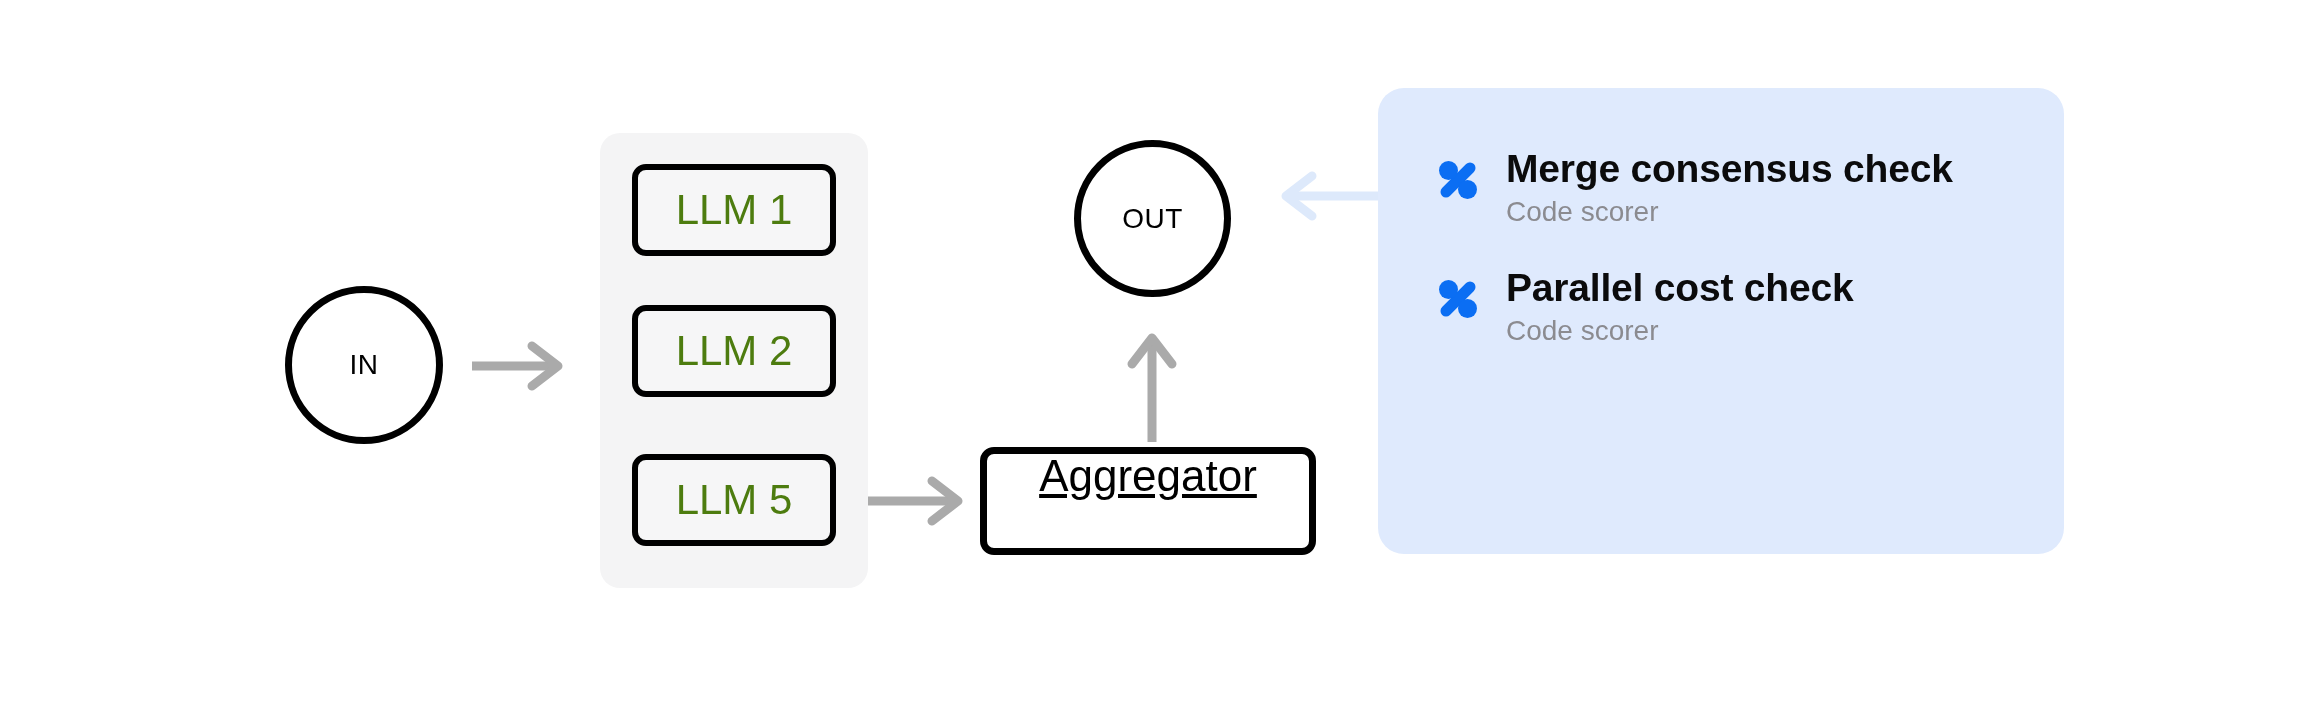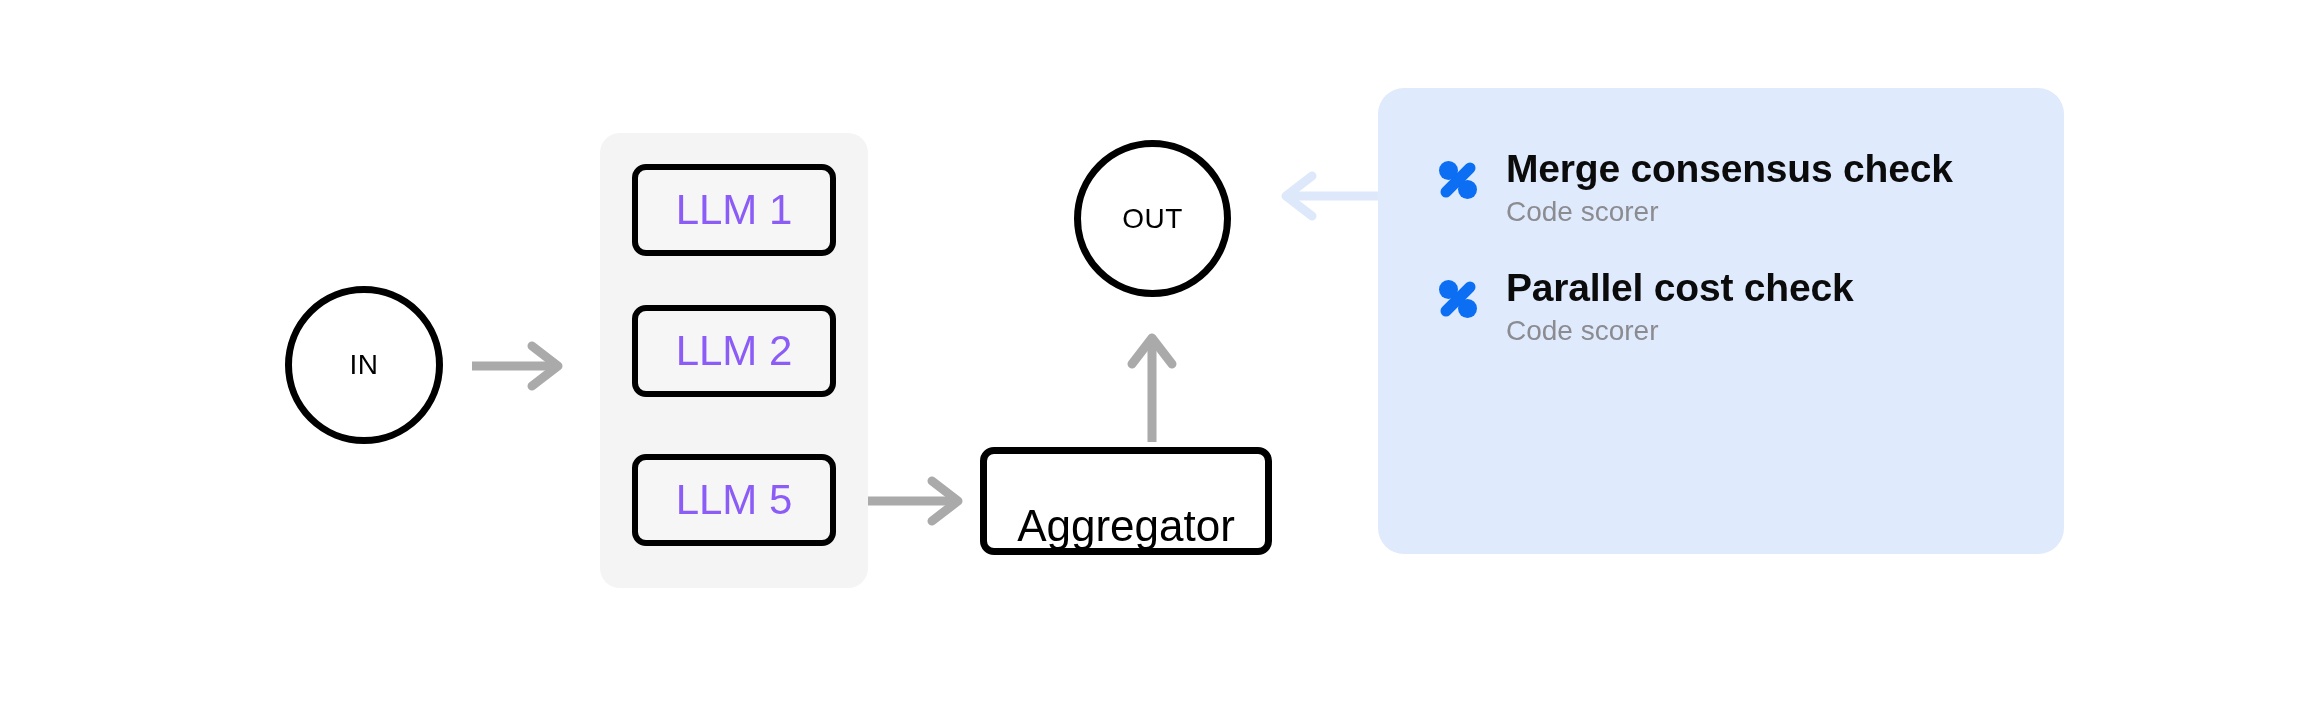--- a/index.html
+++ b/index.html
@@ -58,41 +58,42 @@
     background: #f6f6f7;
     border: 6px solid #000000;
     border-radius: 14px;
     box-sizing: border-box;
     display: flex;
     align-items: center;
     justify-content: center;
   }
   .llm-box .label {
     font-size: 42px;
-    color: #8b5cf6;
+    color: #4d7c0f;
     line-height: 1;
   }
   #llm-box-0 { top: 31px; }
   #llm-box-1 { top: 164px; margin-top: 8px; }
   #llm-box-2 { top: 321px; }
 
   
   #aggregator-node {
     position: absolute;
     left: 980px;
     top: 447px;
-    width: 292px;
+    width: 336px;
     height: 108px;
     background: #ffffff;
     border: 7px solid #000000;
     border-radius: 14px;
     box-sizing: border-box;
     display: flex;
-    align-items: flex-end;
+    align-items: flex-start;
     justify-content: center;
+    text-decoration: underline;
   }
   #aggregator-node .label {
     font-size: 44px;
     color: #000000;
     line-height: 1;
   }
 
   
   .arrow-svg {
     position: absolute;

